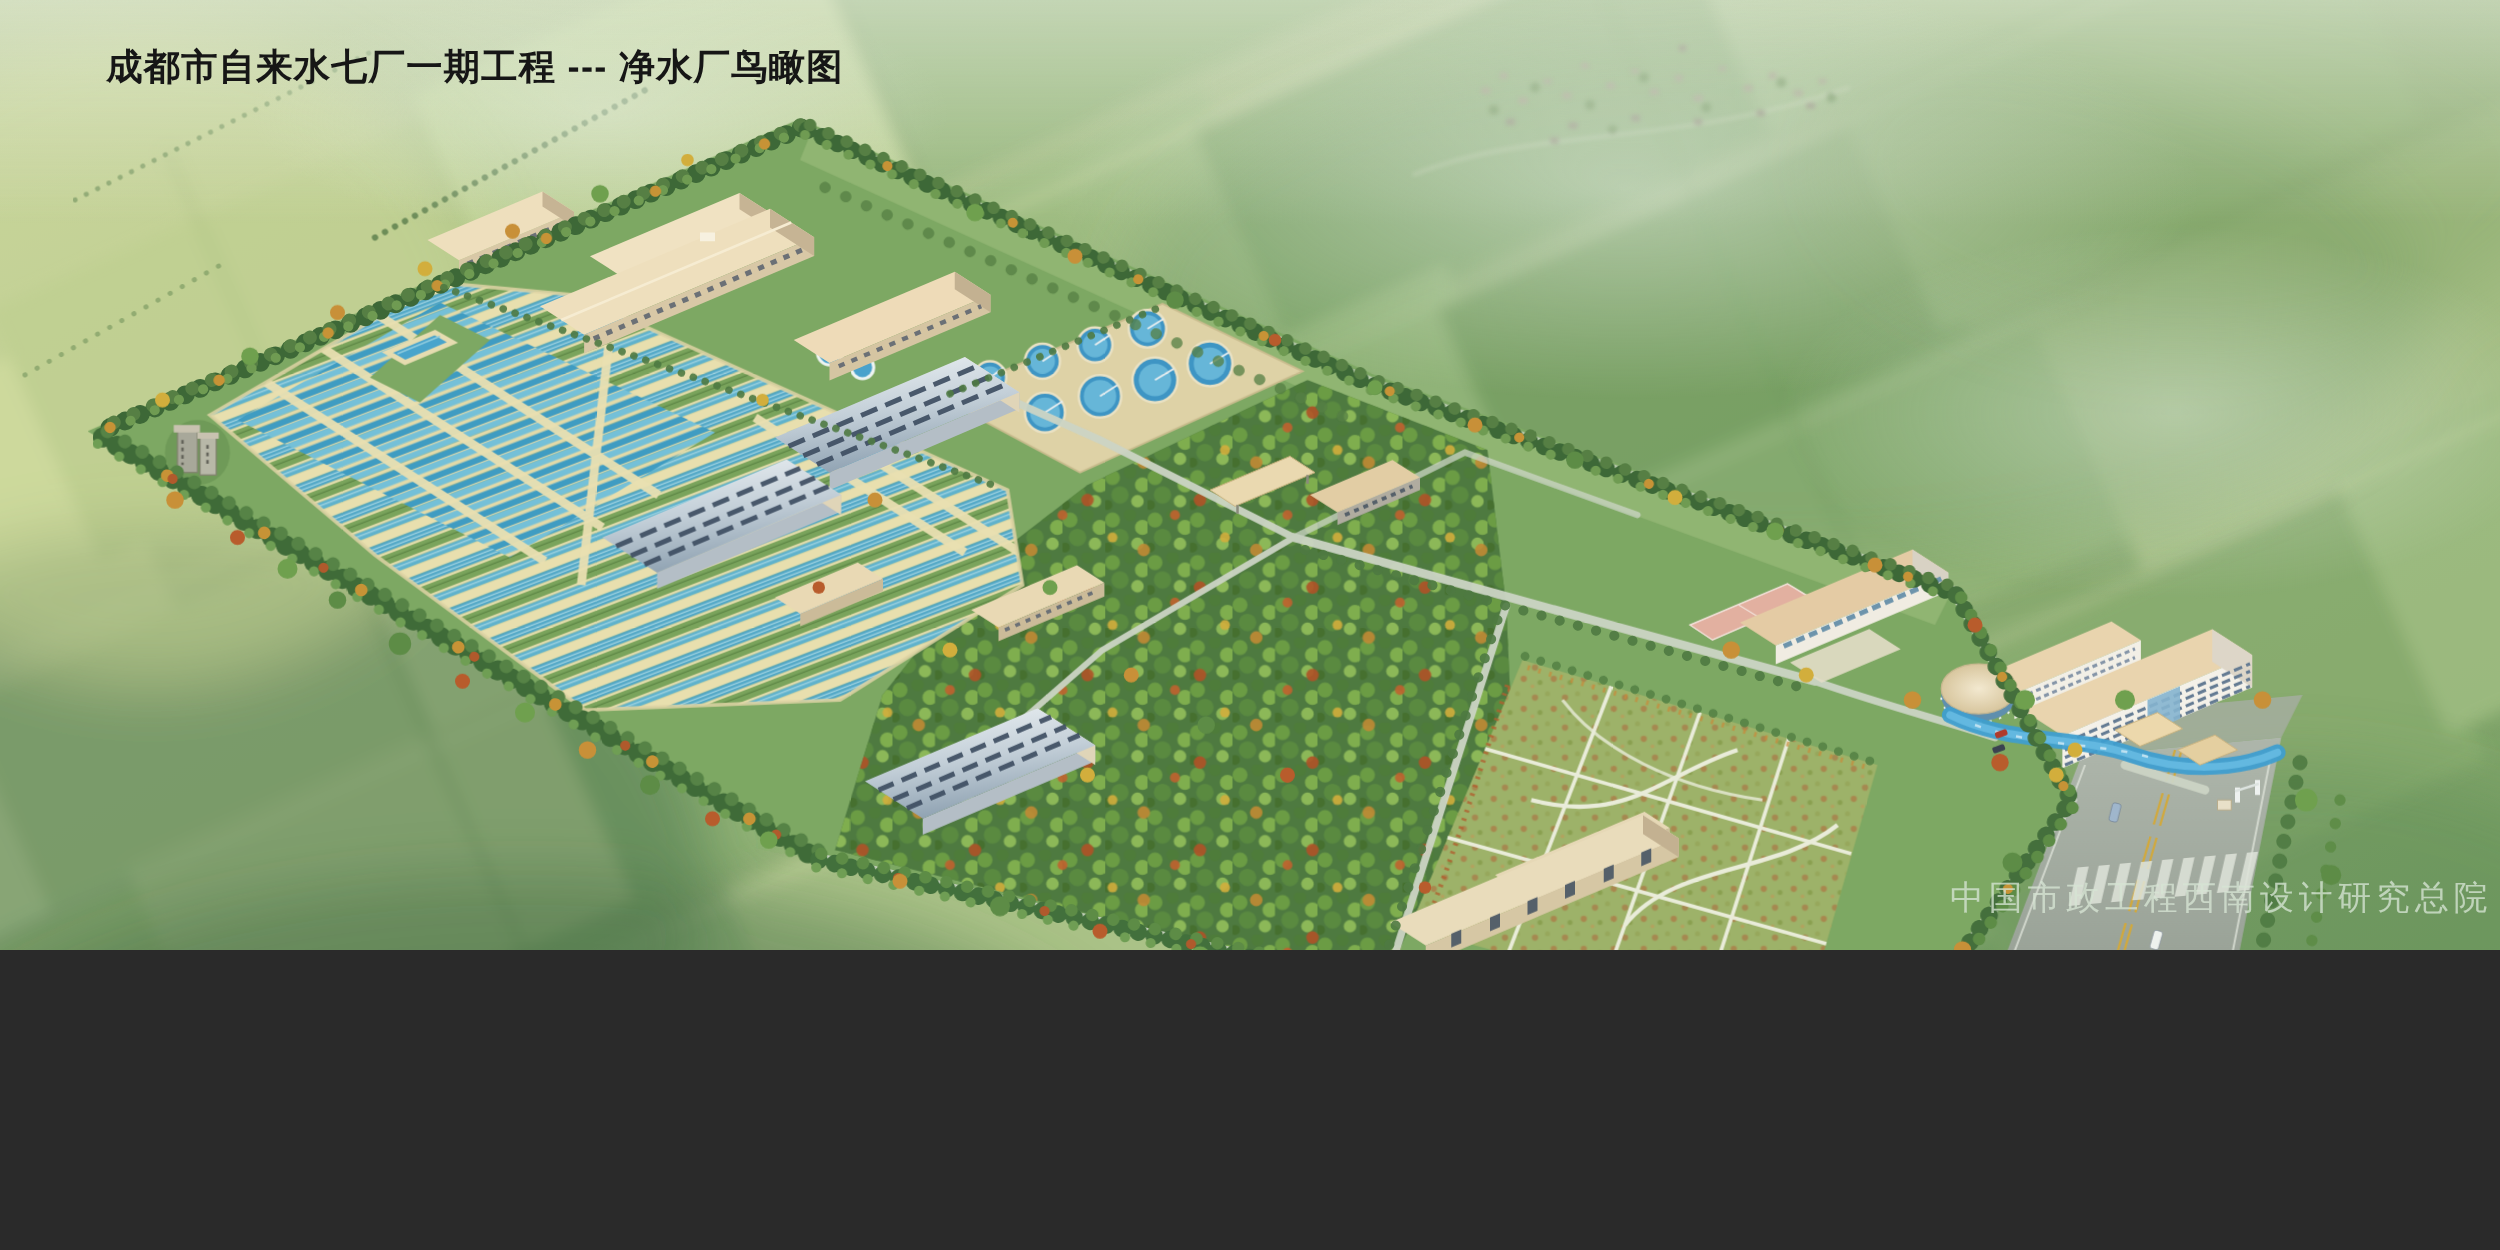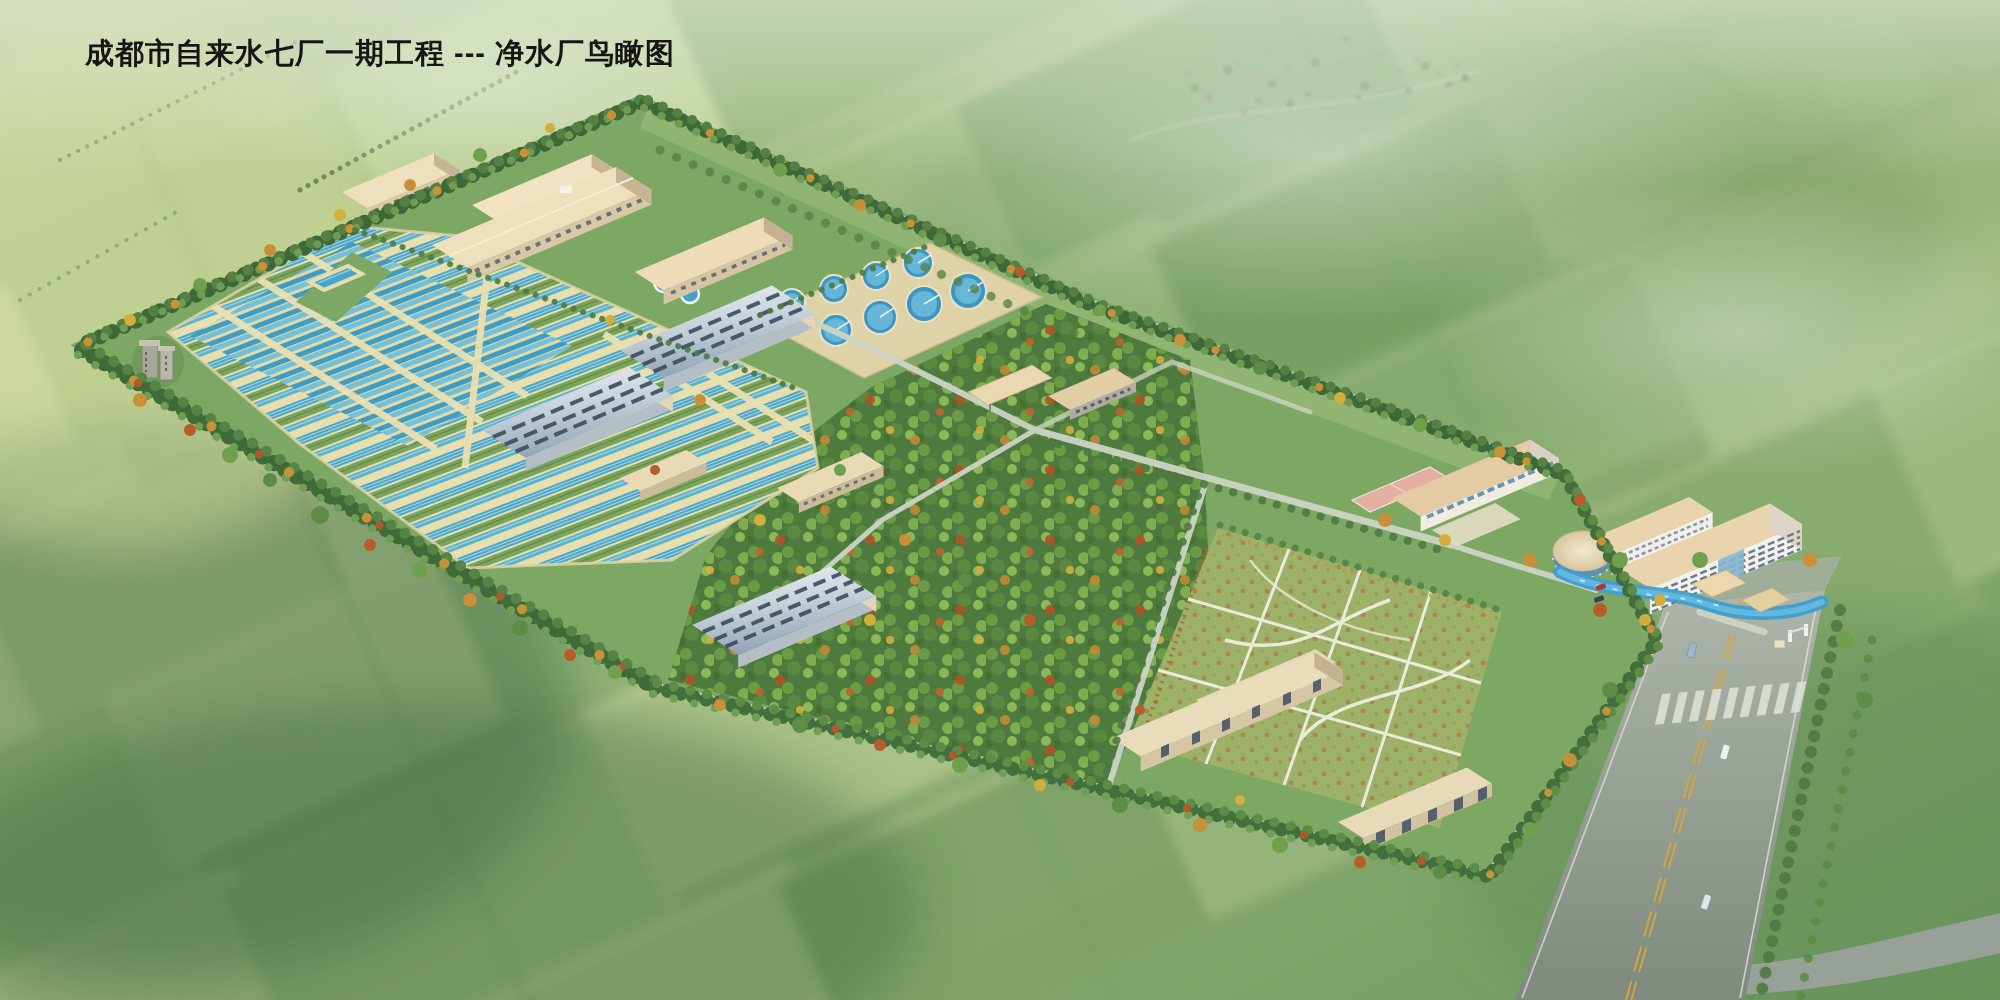--- a/index.html
+++ b/index.html
@@ -1,16 +1,16 @@
 <!DOCTYPE html>
 <html><head>
 <meta charset="utf-8">
 <style>
   html,body{margin:0;padding:0;background:#2a2a2a;}
-  .stage{position:relative;width:2000px;height:1000px;overflow:hidden;
+  .stage{position:relative;width:2000px;height:760px;overflow:hidden;
          font-family:"Liberation Sans","DejaVu Sans",sans-serif;text-align:right;}
   .stage svg{position:absolute;left:0;top:0;}
   .title{position:absolute;left:85px;top:34px;font-size:29px;font-weight:bold;
          color:#161616;letter-spacing:1px;white-space:nowrap;}
   .credit{position:absolute;right:6px;bottom:24px;font-size:27px;
           color:rgba(214,228,211,0.78);letter-spacing:4px;white-space:nowrap;}
 </style>
 </head>
 <body>
 
@@ -623,13 +623,14 @@
             <circle cx="1610" cy="690" r="8"></circle>
             <circle cx="1865" cy="700" r="8"></circle>
             <circle cx="270" cy="480" r="7"></circle>
           </g>
   </g>
 </g>
 
 </svg>
 
 <div class="title">成都市自来水七厂一期工程 --- 净水厂鸟瞰图</div>
+<div class="credit">中国市政工程西南设计研究总院</div>
 </div>
 
 </body></html>

